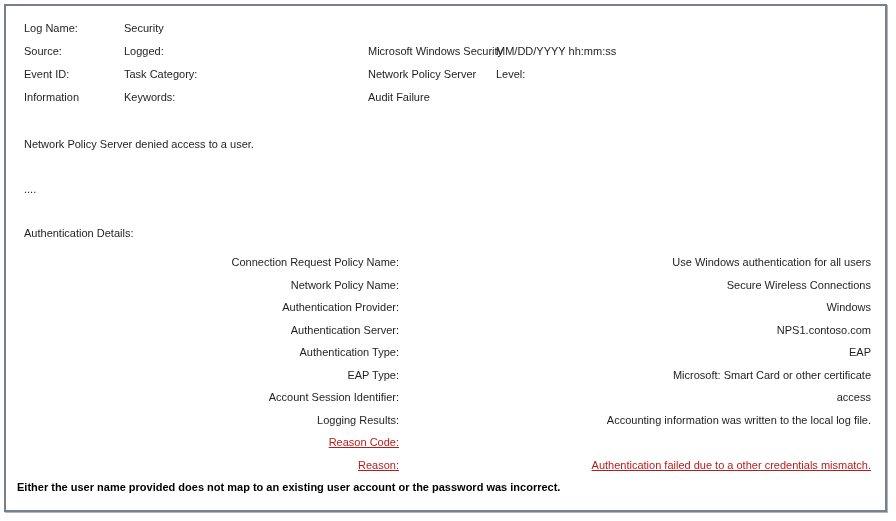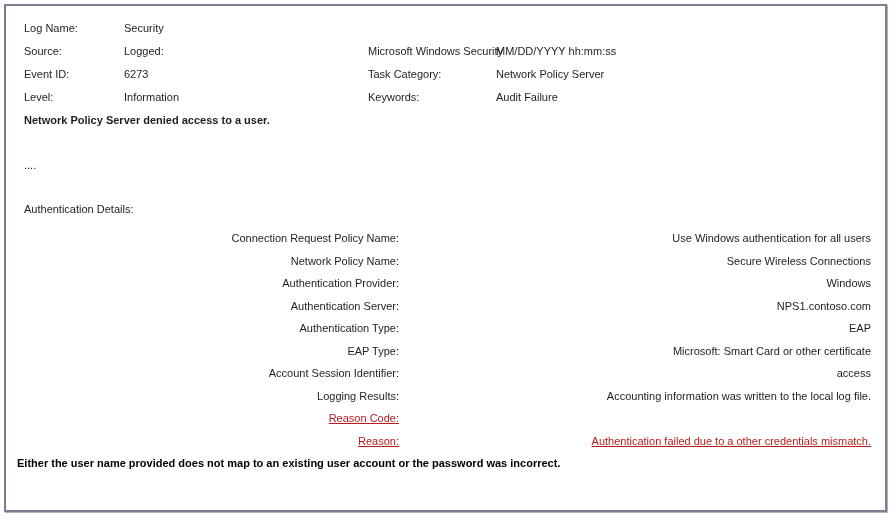--- a/index.html
+++ b/index.html
@@ -24,21 +24,21 @@
     color: #1e1e1e;
     font-size: 11px;
     background: #ffffff;
   }
   .hdr {
     display: grid;
     grid-template-columns: 100px 244px 128px auto;
     line-height: 23px;
   }
   .hdr span { white-space: nowrap; }
-  .desc { line-height: 23px; font-weight: bold; }
+  .desc { margin-top: 24px; line-height: 23px; }
   .dots { margin-top: 22px; line-height: 23px; }
   .section-title { margin-top: 21px; line-height: 23px; }
   .details { margin-top: 6px; text-align: right; }
   .detail-row {
     display: grid;
     grid-template-columns: 278px 1fr;
     padding-left: 97px;
     line-height: 22.5px;
   }
   .detail-row span { white-space: nowrap; }
@@ -61,21 +61,20 @@
     <span>Security</span>
     <span></span>
     <span></span>
 
     <span>Source:</span>
     <span>Logged:</span>
     <span>Microsoft Windows Security</span>
     <span>MM/DD/YYYY hh:mm:ss</span>
 
     <span>Event ID:</span>
-    <span>6273</span>
     <span>Task Category:</span>
     <span>Network Policy Server</span>
 
     <span>Level:</span>
     <span>Information</span>
     <span>Keywords:</span>
     <span>Audit Failure</span>
   </div>
 
   <div class="desc">Network Policy Server denied access to a user.</div>

